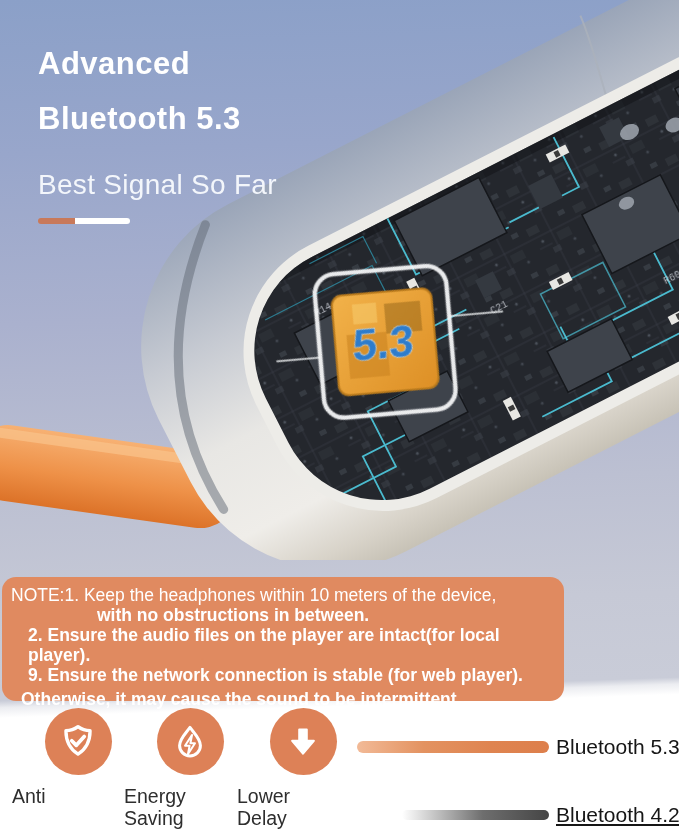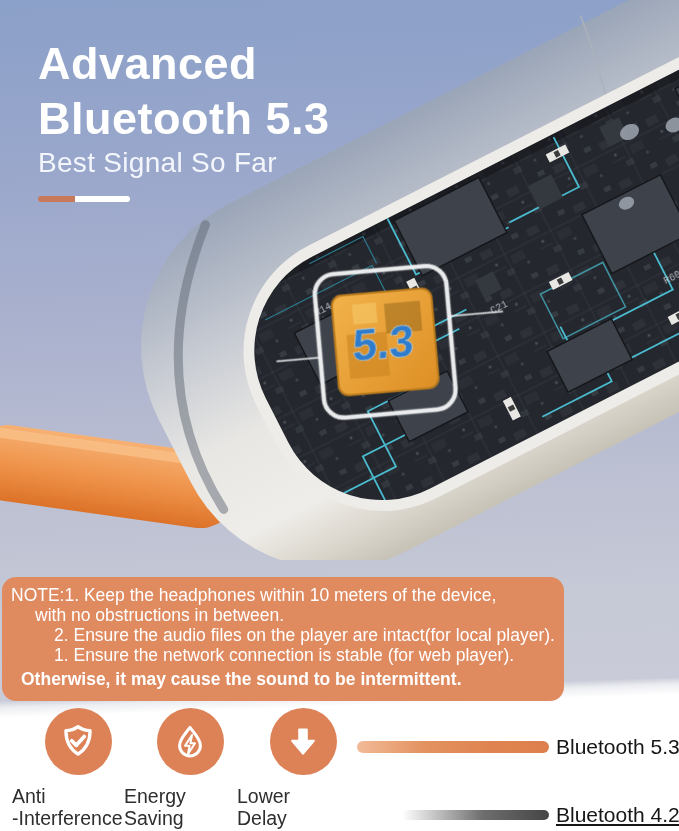--- a/index.html
+++ b/index.html
@@ -7,33 +7,33 @@
   .page{
     position:relative;width:679px;height:831px;overflow:hidden;
     background:linear-gradient(178deg,
       #8BA0C8 0%, #98A6CB 18%, #AAB1CE 38%, #BCC0D2 58%,
       #C6C9D6 72%, #C9CCD8 82%, #ECEDF1 82.8%, #FFFFFF 84%, #FFFFFF 100%);
   }
   
   .hero-svg{position:absolute;left:0;top:0;}
   
   .hero-text{position:absolute;left:38px;top:36px;}
-  .title{font-size:45px;font-weight:700;color:#FFFFFF;line-height:55px;letter-spacing:.5px;}
-  .subtitle{margin-top:1px;font-size:28px;font-weight:400;color:#F3F6FB;letter-spacing:.3px;}
+  .title{font-size:31px;font-weight:700;color:#FFFFFF;line-height:55px;letter-spacing:.5px;}
+  .subtitle{margin-top:23px;font-size:28px;font-weight:400;color:#F3F6FB;letter-spacing:.3px;}
   .divider{margin-top:17px;width:92px;height:6px;border-radius:3px;
     background:linear-gradient(90deg,#C8795A 0%,#C8795A 40%,#FFFFFF 40%,#FFFFFF 100%);}
   
   .note-box{
     position:absolute;left:2px;top:577px;width:562px;height:124px;
     background:#E08A60;border-radius:14px;color:#FFFFFF;
     font-size:17.5px;line-height:20px;padding-top:8px;box-sizing:border-box;
   }
   .note-box .l1{margin-left:9px;}
-  .note-box .l2{margin-left:33px;}
-  .note-box .l3,.note-box .l4{margin-left:52px;}
+  .note-box .l2{margin-left:95px;font-weight:bold;}
+  .note-box .l3,.note-box .l4{margin-left:26px;font-weight:bold;}
   .note-box .l5{margin-left:19px;font-weight:700;margin-top:4px;}
   
   .feature{position:absolute;top:708px;width:132px;text-align:left;}
   .feature .circle{width:67px;height:67px;border-radius:50%;background:#DD8157;
     margin:0 auto;display:flex;align-items:center;justify-content:center;}
   .feature .label{margin-top:11px;font-size:19.5px;line-height:21.5px;color:#2E2E2E;}
   .f1{left:12px;} .f2{left:124px;} .f3{left:237px;}
   
   .bar-bt5{position:absolute;left:357px;top:741px;width:192px;height:12px;border-radius:7px;
     background:linear-gradient(90deg,#F2BA97 0%,#E39260 35%,#DF8450 70%,#DD7F4C 100%);}
@@ -207,34 +207,33 @@
       <span>Bluetooth 5.3</span>
     </div>
     <div class="subtitle">Best Signal So Far</div>
     <div class="divider"></div>
   </header>
 
   <div class="note-box">
     <div class="l1">NOTE:1. Keep the headphones within 10 meters of the device,</div>
     <div class="l2">with no obstructions in between.</div>
     <div class="l3">2. Ensure the audio files on the player are intact(for local player).</div>
-    <div class="l4">1. Ensure the network connection is stable (for web player).</div>
+    <div class="l4">9. Ensure the network connection is stable (for web player).</div>
     <div class="l5">Otherwise, it may cause the sound to be intermittent.</div>
   </div>
 
   <div class="feature f1">
     <div class="circle">
       <svg width="40" height="40" viewBox="0 0 48 48">
         <path d="M24 5.5 C28.5 8.8 33.2 10.3 38.5 10.4 C38.5 21.5 34.8 31.6 24 38.5 C13.2 31.6 9.5 21.5 9.5 10.4 C14.8 10.3 19.5 8.8 24 5.5 Z" fill="none" stroke="#FFFFFF" stroke-width="4" stroke-linejoin="round"></path>
         <polyline points="16.5,22.5 22,28 31.5,17.5" fill="none" stroke="#FFFFFF" stroke-width="4.5" stroke-linecap="round" stroke-linejoin="round"></polyline>
       </svg>
     </div>
     <div class="label">
       <span>Anti</span><br>
-      <span>-Interference</span>
     </div>
   </div>
 
   <div class="feature f2">
     <div class="circle">
       <svg width="40" height="40" viewBox="0 0 48 48">
         <path d="M24 6.5 C29 13.5 36.5 20 36.5 28.2 A12.5 12.5 0 0 1 11.5 28.2 C11.5 20 19 13.5 24 6.5 Z" fill="none" stroke="#FFFFFF" stroke-width="3.6" stroke-linejoin="round"></path>
         <polygon points="26.5,15.5 18,28.5 23.5,28.5 21.5,38.5 30,25.5 24.5,25.5" fill="none" stroke="#FFFFFF" stroke-width="2.4" stroke-linejoin="round"></polygon>
       </svg>
     </div>

